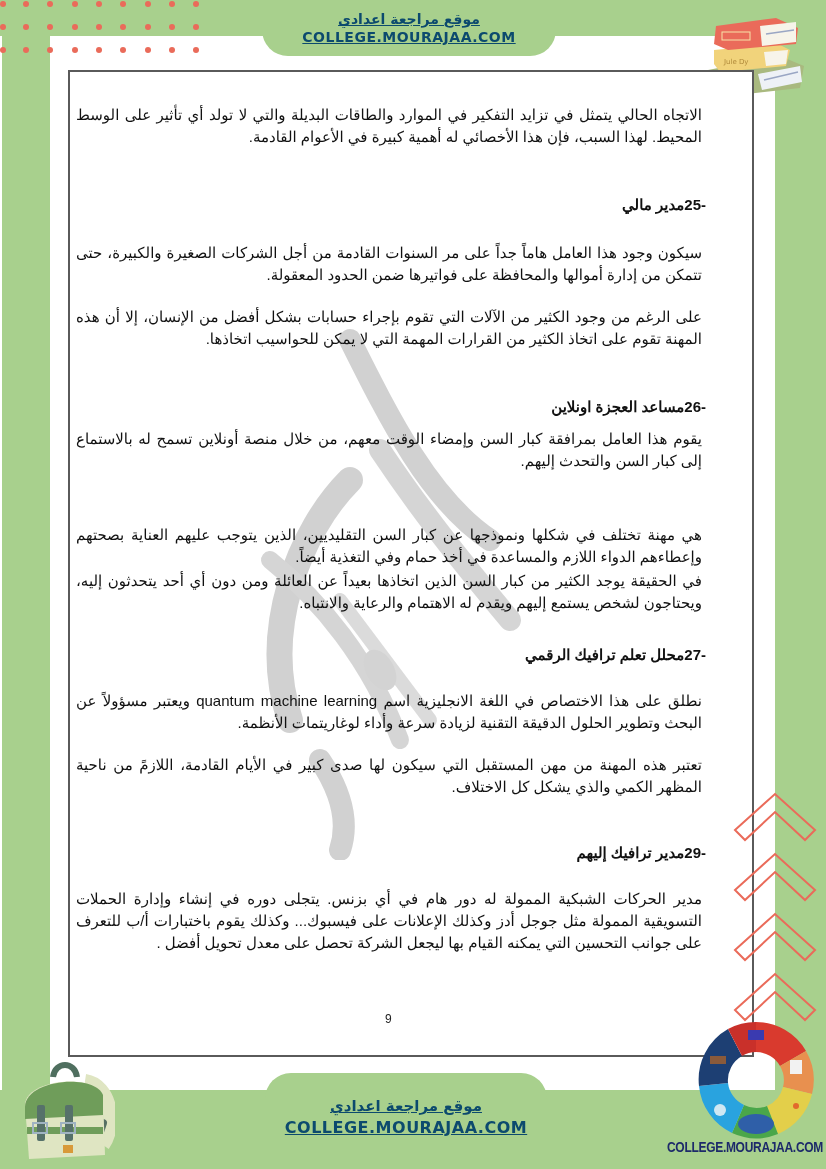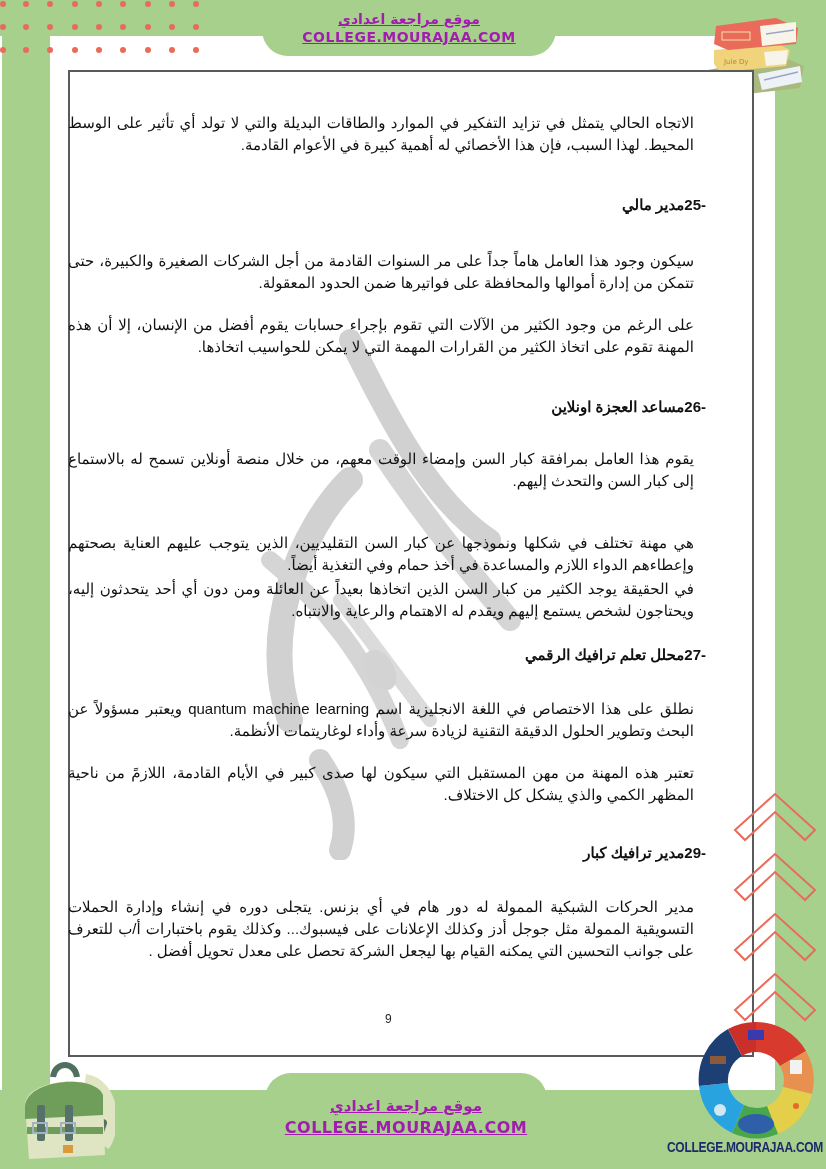--- a/index.html
+++ b/index.html
@@ -4,32 +4,32 @@
 <style>
   html, body { margin:0; padding:0; }
   body { width:826px; height:1169px; position:relative; overflow:hidden; background:#ffffff; font-family:"DejaVu Sans","Liberation Sans",sans-serif; }
   .green { background:#a8d08d; position:absolute; }
   #top-band { left:0; top:0; width:826px; height:36px; }
   #left-strip { left:2px; top:0; width:48px; height:1090px; }
   #right-strip { left:775px; top:0; width:51px; height:1169px; }
   #bottom-band { left:0; top:1090px; width:826px; height:79px; }
   .dots { position:absolute; left:0; top:0; width:210px; height:56px; }
   .dot { position:absolute; width:6px; height:6px; border-radius:50%; background:#ea6b5a; }
-  .pill { position:absolute; background:#a8d08d; text-align:center; color:#a21caf; }
+  .pill { position:absolute; background:#a8d08d; text-align:center; color:#0c4a6e; }
   #header-pill { left:262px; top:0; width:294px; height:56px; border-radius:0 0 26px 26px; }
   #footer-pill { left:265px; top:1073px; width:282px; height:100px; border-radius:26px 26px 0 0; }
   .pill .ar { display:block; font-family:"DejaVu Sans",sans-serif; font-weight:bold; text-decoration:underline; }
   .pill .en { display:block; font-family:"DejaVu Sans",sans-serif; font-weight:bold; text-decoration:underline; letter-spacing:0.5px; }
   #header-pill .ar { font-size:14px; margin-top:10px; line-height:18px; }
   #header-pill .en { font-size:14px; line-height:18px; }
   #footer-pill .ar { font-size:15px; margin-top:22px; line-height:22px; }
   #footer-pill .en { font-size:16px; line-height:22px; }
   #page-box { position:absolute; left:68px; top:70px; width:686px; height:987px; border:2px solid #5a5a5a; background:#fff; box-sizing:border-box; }
   #content { position:absolute; left:80px; top:92px; width:626px; direction:rtl; text-align:justify; font-family:"Liberation Sans",sans-serif; font-size:15px; line-height:22px; color:#111; }
-  .para { margin:12px; position:absolute; right:0; width:626px; }
+  .para { margin:4px; position:absolute; right:0; width:626px; }
   .heading { position:absolute; right:0; font-weight:bold; font-size:15px; }
   #page-number { position:absolute; left:385px; top:1012px; font-size:12px; color:#222; font-family:"Liberation Sans",sans-serif; }
   #watermark { position:absolute; left:230px; top:300px; width:320px; height:560px; opacity:0.45; }
   #books { position:absolute; left:700px; top:8px; width:110px; height:88px; }
   #chevrons { position:absolute; left:733px; top:792px; width:84px; height:240px; }
   #backpack { position:absolute; left:15px; top:1055px; width:100px; height:108px; }
   #logo-wheel { position:absolute; left:696px; top:1020px; width:120px; height:120px; }
   #logo-text { position:absolute; left:664px; top:1140px; width:162px; text-align:center; font-family:"Liberation Sans",sans-serif; font-weight:bold; font-size:12px; color:#1d2a6a; letter-spacing:-0.3px; transform:scaleY(1.25); }
 </style>
 </head>
@@ -98,32 +98,32 @@
   <path d="M110 300 C 140 340, 170 380, 200 420" stroke="#b0b0b0" stroke-width="14" fill="none" stroke-linecap="round"></path>
   <ellipse cx="150" cy="370" rx="14" ry="22" fill="#a0a0a0" transform="rotate(-30 150 370)"></ellipse>
   <path d="M90 460 C 110 490, 120 520, 110 550" stroke="#9a9a9a" stroke-width="22" fill="none" stroke-linecap="round"></path>
 </svg>
 
 <div id="content">
   <p class="para" style="top:8px">الاتجاه الحالي يتمثل في تزايد التفكير في الموارد والطاقات البديلة والتي لا تولد أي تأثير على الوسط المحيط. لهذا السبب، فإن هذا الأخصائي له أهمية كبيرة في الأعوام القادمة.</p>
 
   <div class="heading" style="top:102px">-25مدير مالي</div>
   <p class="para" style="top:146px">سيكون وجود هذا العامل هاماً جداً على مر السنوات القادمة من أجل الشركات الصغيرة والكبيرة، حتى تتمكن من إدارة أموالها والمحافظة على فواتيرها ضمن الحدود المعقولة.</p>
-  <p class="para" style="top:210px">على الرغم من وجود الكثير من الآلات التي تقوم بإجراء حسابات يقوم أفضل من الإنسان، إلا أن هذه المهنة تقوم على اتخاذ الكثير من القرارات المهمة التي لا يمكن للحواسيب اتخاذها.</p>
+  <p class="para" style="top:210px">على الرغم من وجود الكثير من الآلات التي تقوم بإجراء حسابات بشكل أفضل من الإنسان، إلا أن هذه المهنة تقوم على اتخاذ الكثير من القرارات المهمة التي لا يمكن للحواسيب اتخاذها.</p>
 
   <div class="heading" style="top:304px">-26مساعد العجزة اونلاين</div>
-  <p class="para" style="top:344px">يقوم هذا العامل بمرافقة كبار السن وإمضاء الوقت معهم، من خلال منصة أونلاين تسمح له بالاستماع إلى كبار السن والتحدث إليهم.</p>
+  <p class="para" style="top:332px">يقوم هذا العامل بمرافقة كبار السن وإمضاء الوقت معهم، من خلال منصة أونلاين تسمح له بالاستماع إلى كبار السن والتحدث إليهم.</p>
   <p class="para" style="top:428px">هي مهنة تختلف في شكلها ونموذجها عن كبار السن التقليديين، الذين يتوجب عليهم العناية بصحتهم وإعطاءهم الدواء اللازم والمساعدة في أخذ حمام وفي التغذية أيضاً.</p>
   <p class="para" style="top:474px">في الحقيقة يوجد الكثير من كبار السن الذين اتخاذها بعيداً عن العائلة ومن دون أي أحد يتحدثون إليه، ويحتاجون لشخص يستمع إليهم ويقدم له الاهتمام والرعاية والانتباه.</p>
 
   <div class="heading" style="top:552px">-27محلل تعلم ترافيك الرقمي</div>
   <p class="para" style="top:594px">نطلق على هذا الاختصاص في اللغة الانجليزية اسم quantum machine learning ويعتبر مسؤولاً عن البحث وتطوير الحلول الدقيقة التقنية لزيادة سرعة وأداء لوغاريتمات الأنظمة.</p>
   <p class="para" style="top:658px">تعتبر هذه المهنة من مهن المستقبل التي سيكون لها صدى كبير في الأيام القادمة، اللازمً من ناحية المظهر الكمي والذي يشكل كل الاختلاف.</p>
 
-  <div class="heading" style="top:750px">-29مدير ترافيك كبار</div>
+  <div class="heading" style="top:750px">-29مدير ترافيك إليهم</div>
   <p class="para" style="top:792px">مدير الحركات الشبكية الممولة له دور هام في أي بزنس. يتجلى دوره في إنشاء وإدارة الحملات التسويقية الممولة مثل جوجل أدز وكذلك الإعلانات على فيسبوك... وكذلك يقوم باختبارات أ/ب للتعرف على جوانب التحسين التي يمكنه القيام بها ليجعل الشركة تحصل على معدل تحويل أفضل .</p>
 </div>
 
 <div id="page-number">9</div>
 
 <svg id="chevrons" viewBox="0 0 84 240">
   <g fill="none" stroke="#ea6b5a" stroke-width="2">
     <path d="M2 38 L42 2 L82 38 L72 48 L42 20 L12 48 Z"></path>
     <path d="M2 98 L42 62 L82 98 L72 108 L42 80 L12 108 Z"></path>
     <path d="M2 158 L42 122 L82 158 L72 168 L42 140 L12 168 Z"></path>

